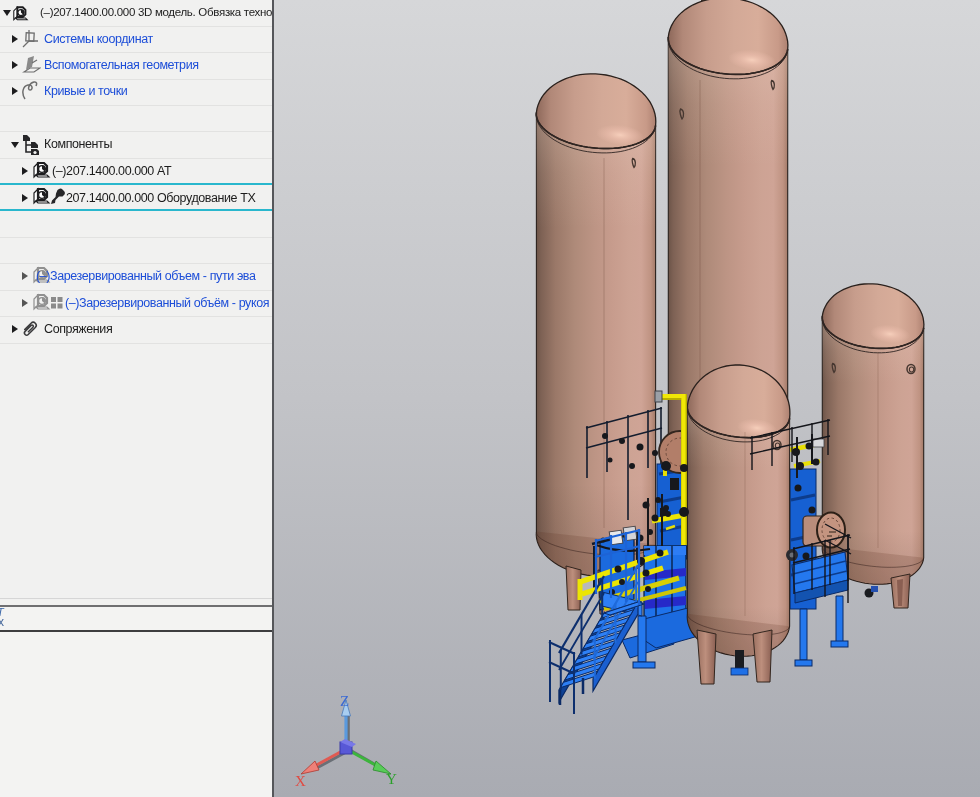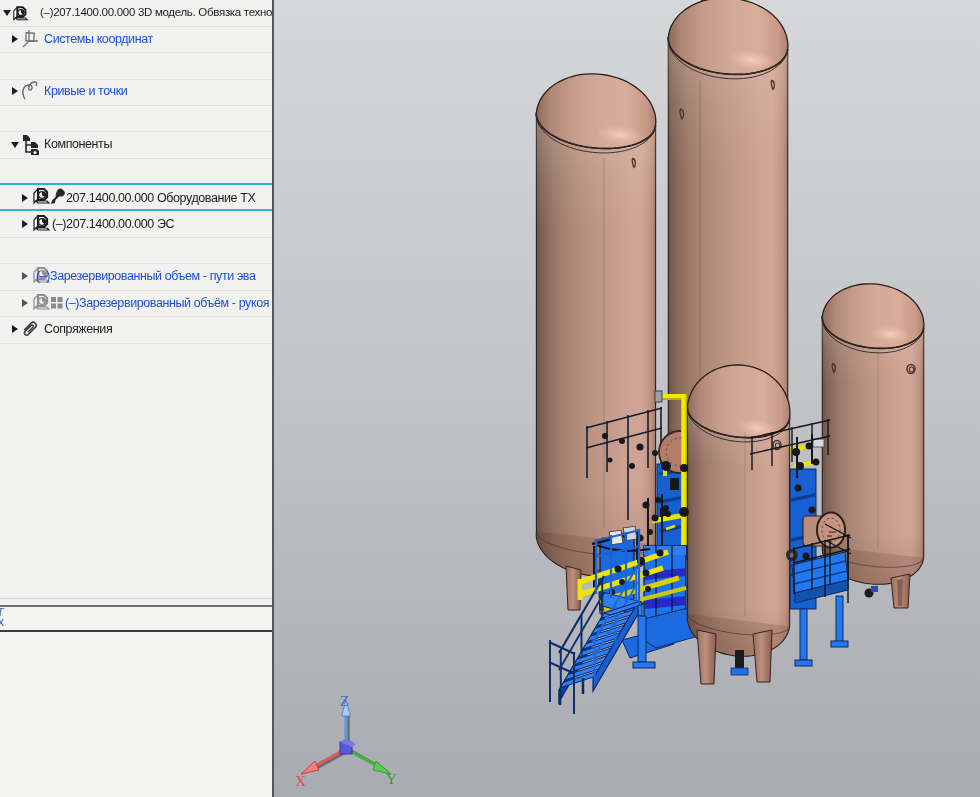--- a/index.html
+++ b/index.html
@@ -326,20 +326,31 @@
       <svg class="ico" style="left:21px;top:2px" width="18" height="21" viewBox="0 0 18 21">
         <g fill="none" stroke="#6e6e6e" stroke-width="1.3">
           <path d="M8 2 L8 13 L17 13"></path>
           <path d="M8 13 L2 19"></path>
           <rect x="5" y="5" width="8" height="8" transform="rotate(3 9 9)"></rect>
         </g>
       </svg>
       <span class="txt gry" style="left:44px">Системы координат</span>
     </div>
 
+    <div class="row" style="top:52px">
+      <svg class="ico" style="left:11px;top:8px" width="8" height="10" viewBox="0 0 8 10">
+          <path d="M1 1 L7 5 L1 9 Z" fill="#1d1d1f"></path>
+        </svg>
+      <svg class="ico" style="left:21px;top:3px" width="20" height="20" viewBox="0 0 20 20">
+        <path d="M3 17 L9 13 L19 13 L13 17 Z" fill="none" stroke="#6e6e6e" stroke-width="1.2"></path>
+        <path d="M5 15 L7 3 L13 1 L11 12 Z" fill="#8a8a8a"></path>
+        <path d="M11 8 L16 5" stroke="#6e6e6e" stroke-width="1.2"></path>
+      </svg>
+      <span class="txt gry" style="left:44px">Вспомогательная геометрия</span>
+    </div>
 
     <div class="row" style="top:78px">
       <svg class="ico" style="left:11px;top:8px" width="8" height="10" viewBox="0 0 8 10">
           <path d="M1 1 L7 5 L1 9 Z" fill="#1d1d1f"></path>
         </svg>
       <svg class="ico" style="left:21px;top:3px" width="18" height="20" viewBox="0 0 18 20">
         <path d="M4 18 C0 12 2 5 7 4 C12 3 12 9 9 9 C6 9 8 2 13 1 C16 0.4 16 3 15 5" fill="none" stroke="#6e6e6e" stroke-width="1.5"></path>
       </svg>
       <span class="txt gry" style="left:44px">Кривые и точки</span>
     </div>
@@ -352,51 +363,51 @@
       <svg class="ico" style="left:22px;top:2px" width="18" height="23" viewBox="0 0 18 23">
         <path d="M1 2 L5 2 L8 5 L8 8 L1 8 Z" fill="#262628"></path>
         <path d="M4 8 L4 19 L9 19 M4 12 L9 12" fill="none" stroke="#262628" stroke-width="1.6"></path>
         <path d="M9 9 L13 9 L16 12 L16 15 L9 15 Z" fill="#262628"></path>
         <path d="M9 16 L15 16 L17 18 L17 22 L9 22 Z" fill="#262628"></path>
         <circle cx="13" cy="19.5" r="1.6" fill="#f1f1f0"></circle>
       </svg>
       <span class="txt" style="left:44px">Компоненты</span>
     </div>
 
+    <div class="row" style="top:158px">
+      <svg class="ico" style="left:21px;top:8px" width="8" height="10" viewBox="0 0 8 10">
+          <path d="M1 1 L7 5 L1 9 Z" fill="#1d1d1f"></path>
+        </svg>
+      <svg class="ico" style="left:32px;top:3px" width="19" height="18" viewBox="0 0 19 18">
+        <path d="M2 6 L6 2 L6 12 L2 16 Z" fill="#fff" stroke="#1d1d1f" stroke-width="1.2"></path>
+        <path d="M4 14 L15 14 L17 16 L6 16 Z" fill="#fff" stroke="#1d1d1f" stroke-width="1.2"></path>
+        <path d="M6 2 L12 2 L15 5 L15 10 L12 13 L6 13 Z" fill="#fff" stroke="#1d1d1f" stroke-width="2.2"></path>
+        <circle cx="10" cy="8" r="3.4" fill="#fff" stroke="#1d1d1f" stroke-width="1.3"></circle>
+        <path d="M10 8 L10 4.6 A3.4 3.4 0 0 1 12.6 10.3 Z" fill="#1d1d1f"></path>
+      </svg>
+      <span class="txt" style="left:52px">(–)207.1400.00.000 АТ</span>
+    </div>
 
     <div class="row" style="top:185px">
       <svg class="ico" style="left:21px;top:8px" width="8" height="10" viewBox="0 0 8 10">
           <path d="M1 1 L7 5 L1 9 Z" fill="#1d1d1f"></path>
         </svg>
       <svg class="ico" style="left:32px;top:2px" width="19" height="18" viewBox="0 0 19 18">
         <path d="M2 6 L6 2 L6 12 L2 16 Z" fill="#fff" stroke="#1d1d1f" stroke-width="1.2"></path>
         <path d="M4 14 L15 14 L17 16 L6 16 Z" fill="#fff" stroke="#1d1d1f" stroke-width="1.2"></path>
         <path d="M6 2 L12 2 L15 5 L15 10 L12 13 L6 13 Z" fill="#fff" stroke="#1d1d1f" stroke-width="2.2"></path>
         <circle cx="10" cy="8" r="3.4" fill="#fff" stroke="#1d1d1f" stroke-width="1.3"></circle>
         <path d="M10 8 L10 4.6 A3.4 3.4 0 0 1 12.6 10.3 Z" fill="#1d1d1f"></path>
       </svg>
       <svg class="ico" style="left:50px;top:3px" width="15" height="17" viewBox="0 0 15 17">
         <path d="M9 1 Q11 0 12.5 1.5 L14 3 Q15.5 4.5 14.5 6.5 L12.5 8.5 L9 8.5 L5.5 12 L5 15 L1 16 L2 12.5 L5.5 9 L6 5.5 L7.5 2 Z" fill="#262628"></path>
       </svg>
       <span class="txt" style="left:66px">207.1400.00.000 Оборудование ТХ</span>
     </div>
 
-    <div class="row" style="top:211px">
-      <svg class="ico" style="left:21px;top:8px" width="8" height="10" viewBox="0 0 8 10">
-          <path d="M1 1 L7 5 L1 9 Z" fill="#1d1d1f"></path>
-        </svg>
-      <svg class="ico" style="left:32px;top:3px" width="19" height="18" viewBox="0 0 19 18">
-        <path d="M2 6 L6 2 L6 12 L2 16 Z" fill="#fff" stroke="#1d1d1f" stroke-width="1.2"></path>
-        <path d="M4 14 L15 14 L17 16 L6 16 Z" fill="#fff" stroke="#1d1d1f" stroke-width="1.2"></path>
-        <path d="M6 2 L12 2 L15 5 L15 10 L12 13 L6 13 Z" fill="#fff" stroke="#1d1d1f" stroke-width="2.2"></path>
-        <circle cx="10" cy="8" r="3.4" fill="#fff" stroke="#1d1d1f" stroke-width="1.3"></circle>
-        <path d="M10 8 L10 4.6 A3.4 3.4 0 0 1 12.6 10.3 Z" fill="#1d1d1f"></path>
-      </svg>
-      <span class="txt" style="left:52px">(–)207.1400.00.000 ЭС</span>
-    </div>
 
 
     <div class="row" style="top:263px">
       <svg class="ico" style="left:21px;top:8px" width="8" height="10" viewBox="0 0 8 10">
           <path d="M1 1 L7 5 L1 9 Z" fill="#555"></path>
         </svg>
       <svg class="ico" style="left:32px;top:3px" width="19" height="18" viewBox="0 0 19 18">
         <path d="M2 6 L6 2 L6 12 L2 16 Z" fill="#f1f1f0" stroke="#909090" stroke-width="1.2"></path>
         <path d="M4 14 L15 14 L17 16 L6 16 Z" fill="#f1f1f0" stroke="#909090" stroke-width="1.2"></path>
         <path d="M6 2 L12 2 L15 5 L15 10 L12 13 L6 13 Z" fill="#f1f1f0" stroke="#909090" stroke-width="2.2"></path>

